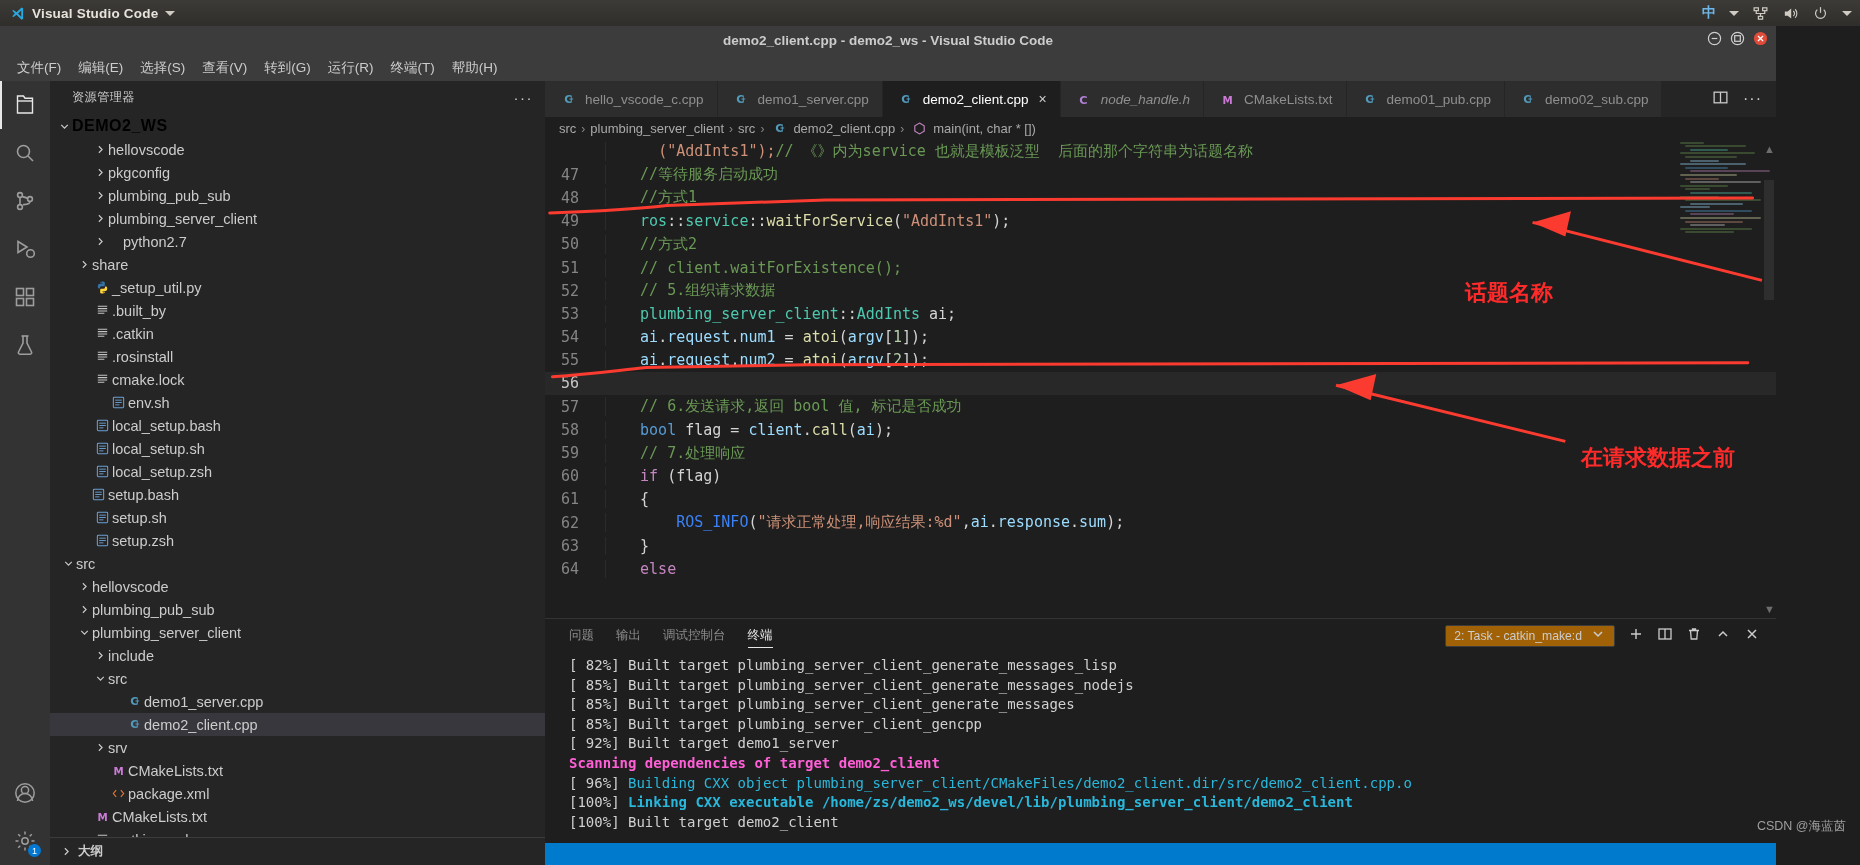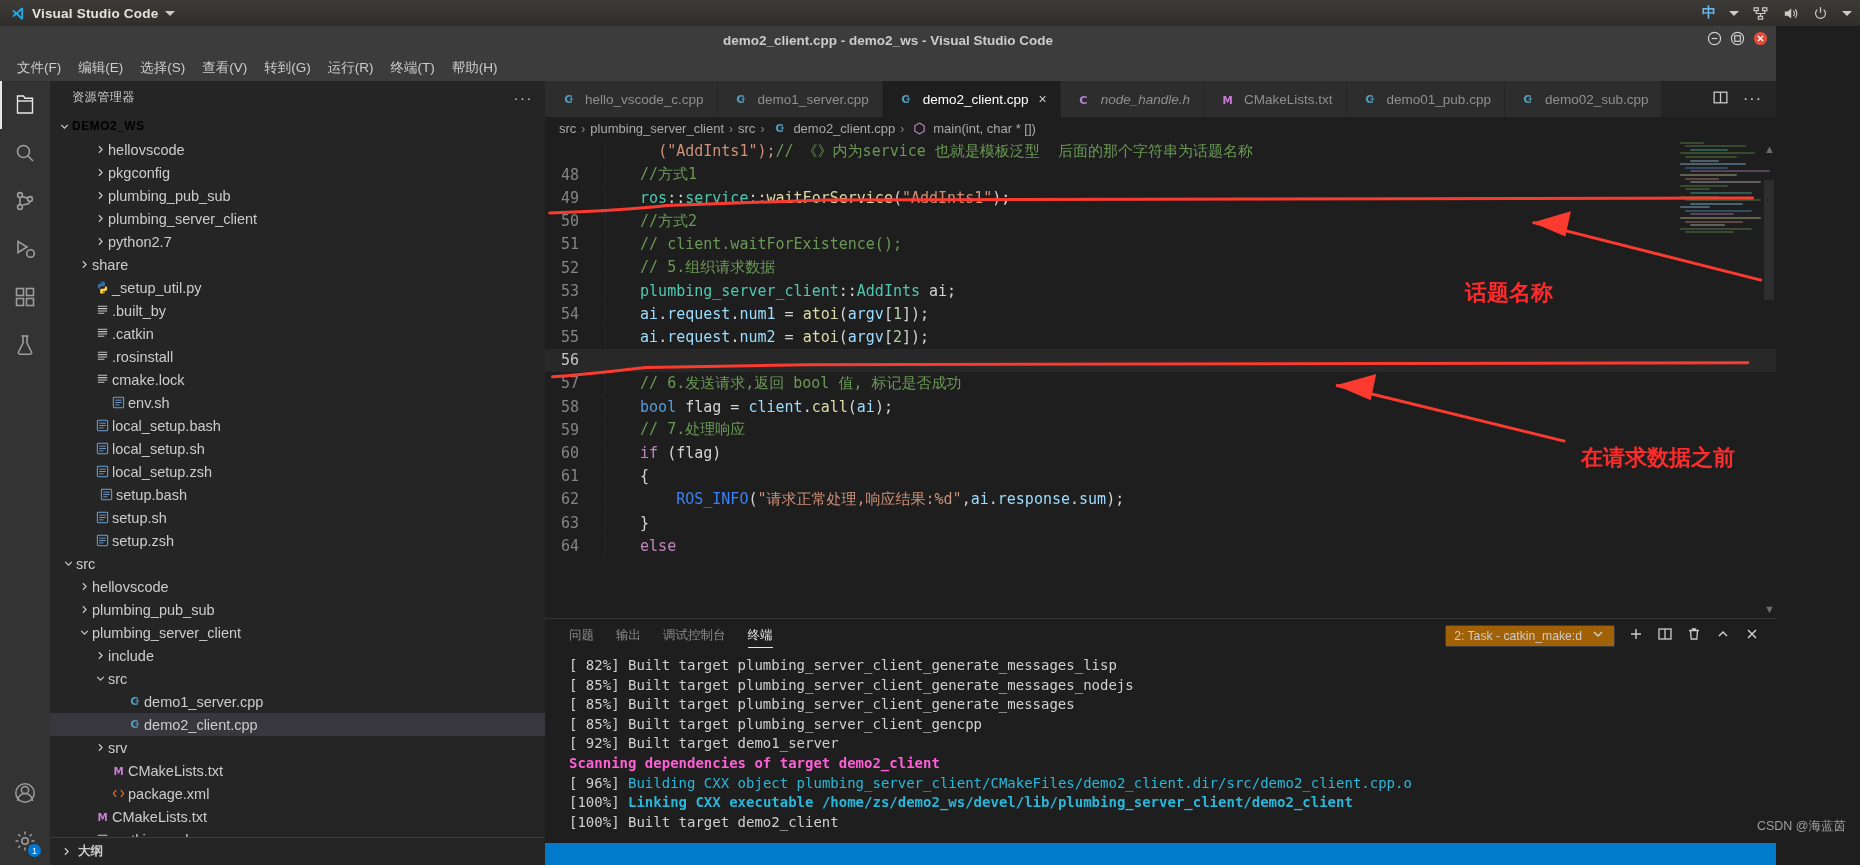--- a/index.html
+++ b/index.html
@@ -75,21 +75,21 @@
 
   
   .sidebar { width: 495px; background: #252526; flex: none; display: flex; flex-direction: column; position: relative; }
   .sb-head {
     height: 33px; display: flex; align-items: center; justify-content: space-between;
     padding: 0 12px 0 22px; color: #cccccc; font-size: 12.2px; letter-spacing: .4px; flex: none;
   }
   .sb-dots { letter-spacing: 1.5px; font-size: 15px; color: #cccccc; }
   .sb-tree { flex: 1; overflow: hidden; font-size: 14.5px; color: #cccccc; }
   .tree-root {
-    display: flex; align-items: center; height: 24px; padding-left: 6px; font-weight: bold; font-size: 12px; letter-spacing: .5px;
+    display: flex; align-items: center; height: 24px; padding-left: 6px; font-weight: bold; font-size: 16px; letter-spacing: .5px;
   }
   .row {
     display: flex; align-items: center; height: 23px; white-space: nowrap; cursor: default;
   }
   .row.selected { background: #37373d; }
   .chev { width: 16px; height: 16px; flex: none; display: flex; align-items: center; justify-content: center; }
   .chev svg { width: 13px; height: 13px; }
   .ficon { width: 20px; flex: none; display: flex; align-items: center; justify-content: center; }
   .ficon svg { width: 15px; height: 15px; }
   .fname { font-size: 14.5px; color: #cccccc; }
@@ -373,21 +373,21 @@
               <span class="fname">plumbing_pub_sub</span>
             </div>
             <div class="row" style="padding-left: 42px;">
               <span class="chev">
                 <svg viewBox="0 0 16 16" fill="none" stroke="#cccccc" stroke-width="1.4">
                   <path d="M6 4l4 4-4 4"></path>
                 </svg>
               </span>
               <span class="fname">plumbing_server_client</span>
             </div>
-            <div class="row" style="padding-left: 42px;">
+            <div class="row" style="padding-left: 42px; gap: 15px;">
               <span class="chev">
                 <svg viewBox="0 0 16 16" fill="none" stroke="#cccccc" stroke-width="1.4">
                   <path d="M6 4l4 4-4 4"></path>
                 </svg>
               </span>
               <span class="fname">python2.7</span>
             </div>
             <div class="row" style="padding-left: 26px;">
               <span class="chev">
                 <svg viewBox="0 0 16 16" fill="none" stroke="#cccccc" stroke-width="1.4">
@@ -475,21 +475,21 @@
             <div class="row" style="padding-left: 26px;">
               <span class="chev"></span>
               <span class="ficon">
                 <svg viewBox="0 0 16 16">
                   <rect x="2.5" y="2.5" width="11" height="11" rx="1" fill="none" stroke="#6c9fd3" stroke-width="1.1"></rect>
                   <path d="M4.5 5.5h7M4.5 8h7M4.5 10.5h4.5" stroke="#6c9fd3" stroke-width="1"></path>
                 </svg>
               </span>
               <span class="fname">local_setup.zsh</span>
             </div>
-            <div class="row" style="padding-left: 30px;">
+            <div class="row" style="padding-left: 22px;">
               <span class="chev"></span>
               <span class="ficon">
                 <svg viewBox="0 0 16 16">
                   <rect x="2.5" y="2.5" width="11" height="11" rx="1" fill="none" stroke="#6c9fd3" stroke-width="1.1"></rect>
                   <path d="M4.5 5.5h7M4.5 8h7M4.5 10.5h4.5" stroke="#6c9fd3" stroke-width="1"></path>
                 </svg>
               </span>
               <span class="fname">setup.bash</span>
             </div>
             <div class="row" style="padding-left: 26px;">
@@ -740,20 +740,24 @@
               </span>
               <span>main(int, char * [])</span>
             </span>
           </div>
 
         <div class="editor-area">
           <div class="code-scroll" id="code-host">
               <div class="code-line">
                 <span class="lnum"></span>
                 <span class="ltext"><span class="c-pl">    </span><span class="c-str">("AddInts1");</span><span class="c-cmt">// 《》内为service 也就是模板泛型  后面的那个字符串为话题名称</span></span>
+              </div>
+              <div class="code-line">
+                <span class="lnum">47</span>
+                <span class="ltext"><span class="c-pl">  </span><span class="c-cmt">//等待服务启动成功</span></span>
               </div>
               <div class="code-line">
                 <span class="lnum">48</span>
                 <span class="ltext"><span class="c-pl">  </span><span class="c-cmt">//方式1</span></span>
               </div>
               <div class="code-line">
                 <span class="lnum">49</span>
                 <span class="ltext"><span class="c-pl">  </span><span class="c-ns">ros</span><span class="c-pl">::</span><span class="c-ns">service</span><span class="c-pl">::</span><span class="c-fn">waitForService</span><span class="c-pl">(</span><span class="c-str">"AddInts1"</span><span class="c-pl">);</span></span>
               </div>
               <div class="code-line">

